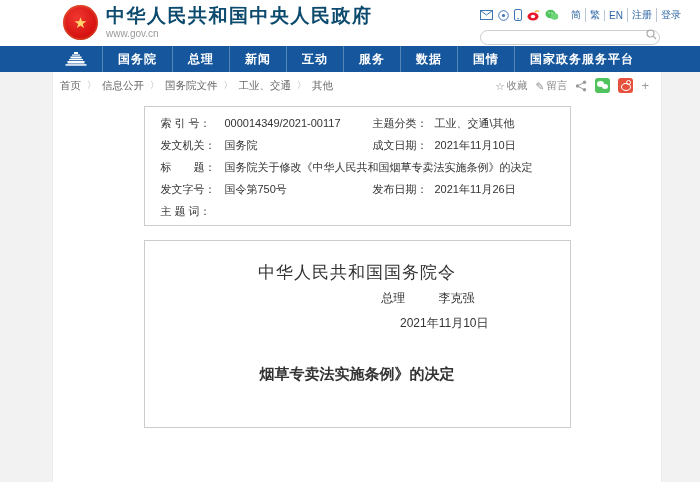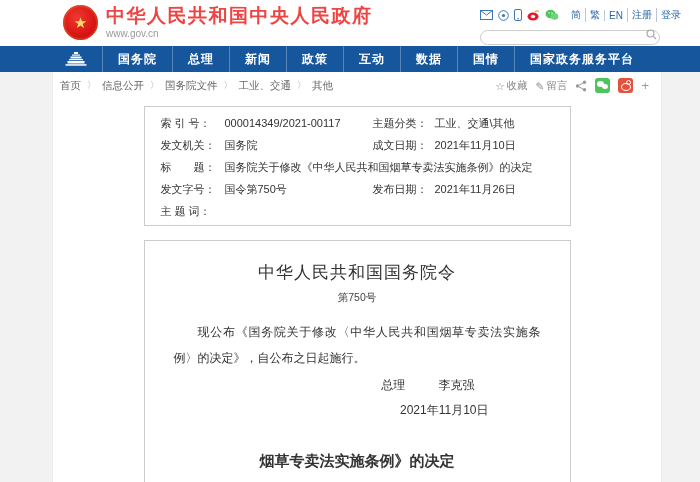--- a/index.html
+++ b/index.html
@@ -6,21 +6,21 @@
   html,body { width:700px; height:482px; overflow:hidden; }
   body { background:#f2f2f2; font-family:"Liberation Sans", sans-serif; position:relative; }
 
   
   .header { height:46px; background:#fff; position:relative; }
   .brand { position:absolute; left:63px; top:5px; display:flex; align-items:center; gap:8px; cursor:pointer; }
   .emblem { width:35px; height:35px; border-radius:50%;
             background:radial-gradient(circle at 40% 35%, #f0372f 0%, #d30f0f 70%, #b40404 100%);
             display:flex; align-items:center; justify-content:center;
             color:#ffd76e; font-size:15px; box-shadow:inset 0 0 0 2px #e5b84a33; }
-  .site-title { color:#ef4444; font-size:19px; font-weight:bold; letter-spacing:1.5px; line-height:1.1; }
+  .site-title { color:#0c4a6e; font-size:19px; font-weight:bold; letter-spacing:1.5px; line-height:1.1; }
   .site-url { color:#9a9a9a; font-size:10px; margin-top:1px; }
 
   .header-right { position:absolute; right:38px; top:8px; width:182px; }
   .quick-row { display:flex; align-items:center; font-size:10px; color:#2d66a5; }
   .quick-row .hicon { display:inline-flex; margin-right:5px; }
   .qlinks { display:flex; align-items:center; margin-left:3px; }
   .qlink { padding:0 4px; cursor:pointer; white-space:nowrap; }
   .qlink + .qlink { border-left:1px solid #b9c6d6; }
   .search { margin-top:5px; position:relative; }
   .search input { width:180px; height:15px; border:1px solid #ccc; border-radius:9px; outline:none; padding:0 18px 0 8px; font-size:10px; background:#fff; }
@@ -149,22 +149,22 @@
           <rect x="6.5" y="4.5" width="11" height="2"></rect>
           <rect x="5" y="7" width="14" height="1.2"></rect>
           <rect x="3.5" y="9" width="17" height="2.5"></rect>
           <rect x="1.5" y="12.2" width="21" height="1.5"></rect>
         </g>
       </svg>
   </div>
   <div class="nav-item">国务院</div>
   <div class="nav-item">总理</div>
   <div class="nav-item">新闻</div>
-  <div class="nav-item">政策</div>
   <div class="nav-item">互动</div>
+  <div class="nav-item">服务</div>
   <div class="nav-item">数据</div>
   <div class="nav-item">国情</div>
   <div class="nav-item">国家政务服务平台</div>
 </div>
 
 <div class="container">
 
   <div class="breadcrumb">
     <span class="crumb">首页</span>
     <span class="crumb-sep">〉</span>
@@ -218,23 +218,21 @@
     <span class="meta-value">国令第750号</span>
     <span class="meta-label">发布日期：</span>
     <span class="meta-value">2021年11月26日</span>
 
     <span class="meta-label">主 题 词：</span>
     <span class="meta-value span3"></span>
   </div>
 
   <div class="doc-box">
     <div class="decree-title">中华人民共和国国务院令</div>
-    <div class="decree-number">第750号</div>
-
-    <p class="para">现公布《国务院关于修改〈中华人民共和国烟草专卖法实施条例〉的决定》，自公布之日起施行。</p>
+
 
     <div class="sign-line">
       <span>总理</span>
       <span class="sign-name">李克强</span>
     </div>
     <div class="sign-date">2021年11月10日</div>
 
     <div class="decision-title">
       <div>烟草专卖法实施条例》的决定</div>
     </div>

